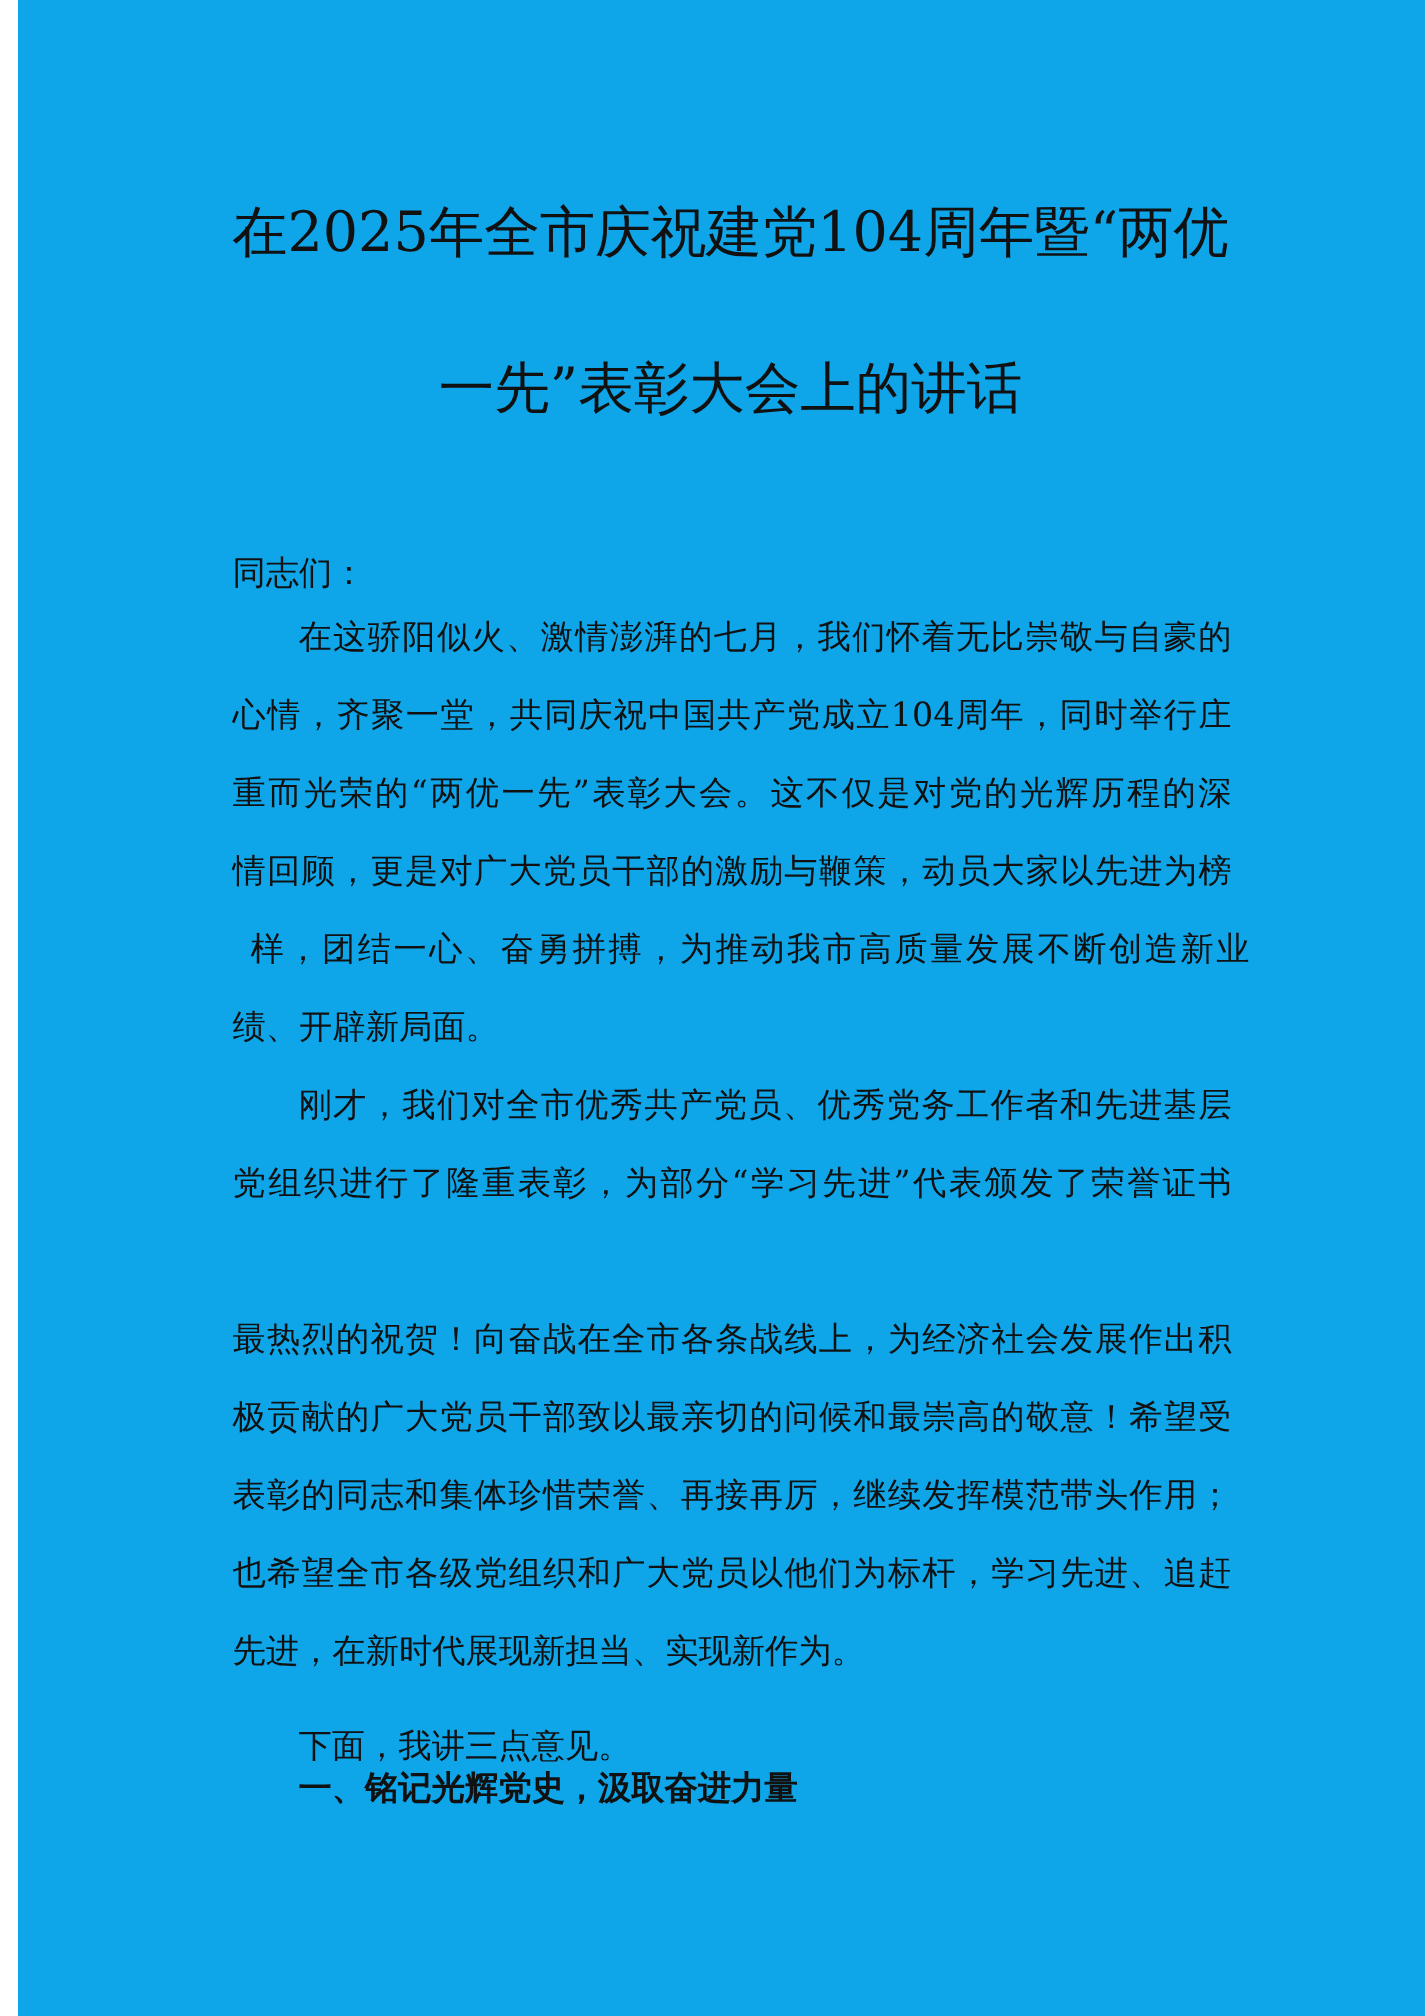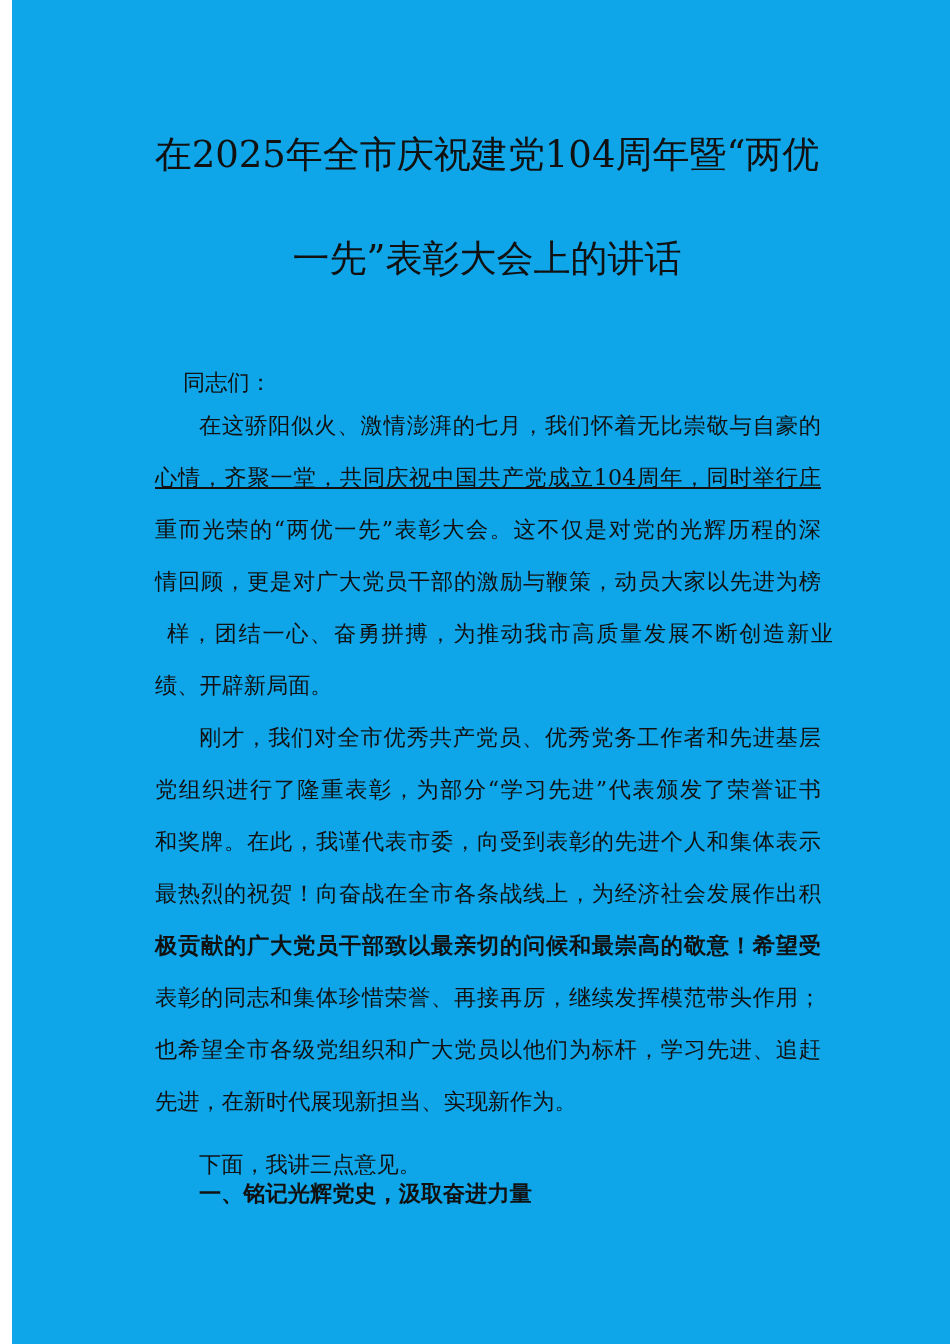--- a/index.html
+++ b/index.html
@@ -47,46 +47,45 @@
     }
     .line.last {
       text-align-last: left;
     }
     .line.indent {
       left: 187px;
       width: 622px;
     }
     .line.heading {
       font-weight: bold;
-      font-family: Liberation Sans, sans-serif;
+      font-family: Liberation Mono, monospace;
       text-align-last: left;
     }
   </style>
 </head>
 <body>
 
 <div class="page">
 
   <div class="title-line" style="top:133px;">在2025年全市庆祝建党104周年暨“两优</div>
   <div class="title-line" style="top:237px;">一先”表彰大会上的讲话</div>
 
-  <div class="line last" style="top:367px;margin-left:28px;">同志们：</div>
+  <div class="line last" style="top:367px;">同志们：</div>
 
   <div class="line indent" style="top:410px;">在这骄阳似火、激情澎湃的七月，我们怀着无比崇敬与自豪的</div>
-  <div class="line" style="top:462px;text-decoration:underline;">心情，齐聚一堂，共同庆祝中国共产党成立104周年，同时举行庄</div>
+  <div class="line" style="top:462px;">心情，齐聚一堂，共同庆祝中国共产党成立104周年，同时举行庄</div>
   <div class="line" style="top:514px;">重而光荣的“两优一先”表彰大会。这不仅是对党的光辉历程的深</div>
   <div class="line" style="top:566px;">情回顾，更是对广大党员干部的激励与鞭策，动员大家以先进为榜</div>
   <div class="line" style="top:618px;margin-left:12px;">样，团结一心、奋勇拼搏，为推动我市高质量发展不断创造新业</div>
   <div class="line last" style="top:670px;">绩、开辟新局面。</div>
 
   <div class="line indent" style="top:722px;">刚才，我们对全市优秀共产党员、优秀党务工作者和先进基层</div>
   <div class="line" style="top:774px;">党组织进行了隆重表彰，为部分“学习先进”代表颁发了荣誉证书</div>
-  <div class="line" style="top:826px;">和奖牌。在此，我谨代表市委，向受到表彰的先进个人和集体表示</div>
   <div class="line" style="top:878px;">最热烈的祝贺！向奋战在全市各条战线上，为经济社会发展作出积</div>
-  <div class="line" style="top:930px;font-weight:bold;">极贡献的广大党员干部致以最亲切的问候和最崇高的敬意！希望受</div>
+  <div class="line" style="top:930px;">极贡献的广大党员干部致以最亲切的问候和最崇高的敬意！希望受</div>
   <div class="line" style="top:982px;">表彰的同志和集体珍惜荣誉、再接再厉，继续发挥模范带头作用；</div>
   <div class="line" style="top:1034px;">也希望全市各级党组织和广大党员以他们为标杆，学习先进、追赶</div>
   <div class="line last" style="top:1086px;">先进，在新时代展现新担当、实现新作为。</div>
 
   <div class="line indent last" style="top:1129px;margin-top:20px;">下面，我讲三点意见。</div>
 
   <div class="line indent heading" style="top:1179px;">一、铭记光辉党史，汲取奋进力量</div>
 
 </div>
 

